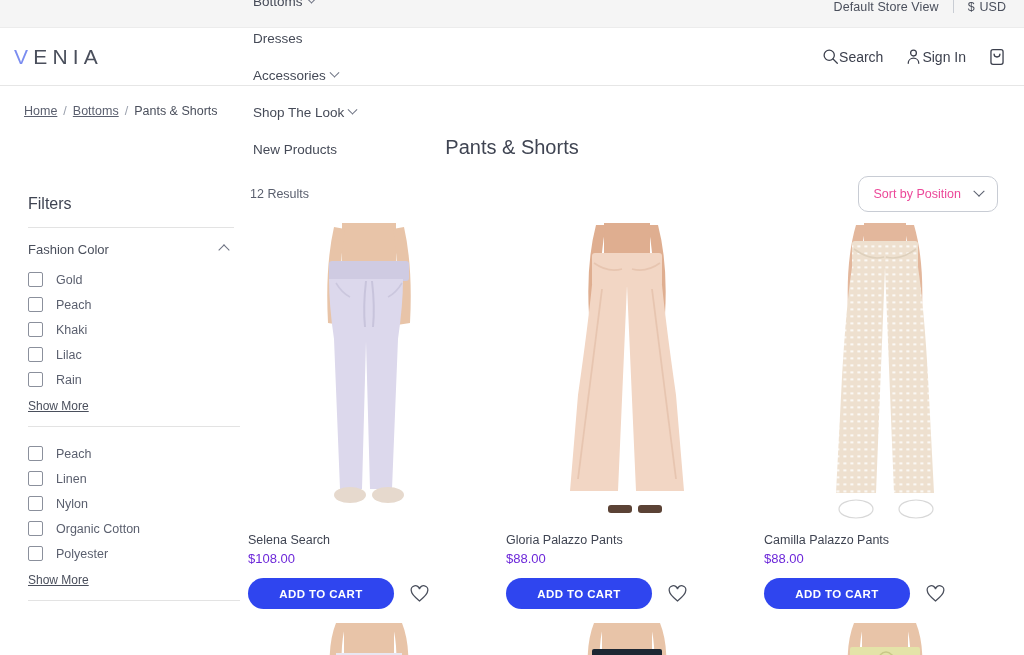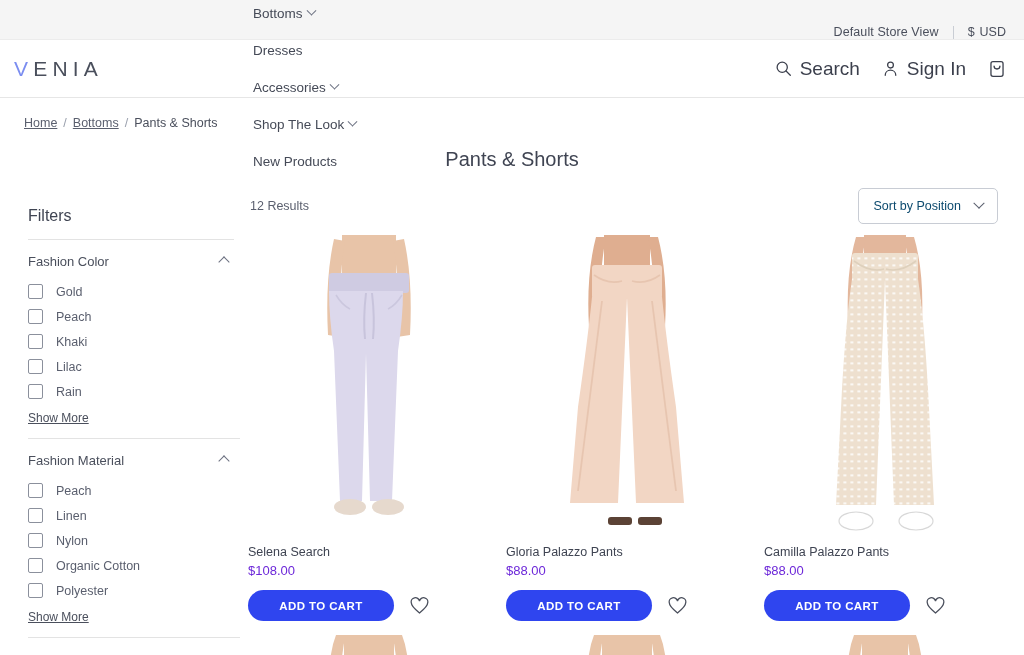--- a/index.html
+++ b/index.html
@@ -6,25 +6,25 @@
   html, body {
     width: 1024px; height: 655px;
     overflow: hidden;
     background: #ffffff;
     font-family: "Liberation Sans", sans-serif;
     color: #3b3f4c;
   }
 
   
   .topbar {
-    height: 40px;
+    height: 28px;
     background: #f5f5f5;
     border-bottom: 1px solid #ececec;
     display: flex;
-    align-items: flex-end;
+    align-items: flex-start;
     justify-content: flex-end;
     padding-right: 18px;
     font-size: 12.5px;
     color: #4a4f5c;
   }
   .topbar .store { letter-spacing: .1px; }
   .topbar .divider {
     width: 1px; height: 13px; background: #c9cdd4;
     margin: 0 14px;
   }
@@ -71,22 +71,22 @@
     transform: rotate(45deg) translate(-2px,-2px);
   }
 
   .header-right {
     margin-left: auto;
     display: flex;
     align-items: center;
     gap: 22px;
   }
   .hr-item {
-    display: flex; align-items: center; gap: 8px;
-    font-size: 19px; color: #3b3f4c; cursor: pointer;
+    display: flex; align-items: center; gap: 0;
+    font-size: 14px; color: #3b3f4c; cursor: pointer;
   }
   .hr-item svg { display: block; }
 
   
   .breadcrumb {
     display: flex; align-items: center; gap: 6px;
     padding: 18px 0 0 24px;
     font-size: 12.5px;
     color: #5a5f6e;
   }
@@ -162,24 +162,24 @@
   
   .main { flex: 1; min-width: 0; padding-left: 8px; }
   .toolbar {
     display: flex; align-items: center; justify-content: space-between;
     padding: 0 8px 0 0;
     height: 46px;
   }
   .results { font-size: 12.5px; color: #5a5f6e; padding-left: 2px; }
   .sort {
     border: 1px solid #c8ccd4;
-    border-radius: 5px;
+    border-radius: 10px;
     padding: 10px 14px;
     display: flex; align-items: center; gap: 14px;
-    font-size: 12.5px; color: #0c4a6e;
+    font-size: 12.5px; color: #ec4899;
     background: #fff;
     cursor: pointer;
   }
   .sort .chev { border-color: #5a5f6e; width: 8px; height: 8px; border-width: 1.6px; }
 
   .grid {
     display: grid;
     grid-template-columns: repeat(3, 1fr);
     column-gap: 16px;
     row-gap: 14px;
@@ -319,24 +319,20 @@
         <span>Lilac</span>
       </div>
       <div class="opt">
         <span class="cb"></span>
         <span>Rain</span>
       </div>
       <span class="show-more">Show More</span>
     </div>
 
     <div class="filter-group">
-      <div class="filter-head">
-        <span>Fashion Material</span>
-        <i class="caret-up"></i>
-      </div>
       <div class="opt">
         <span class="cb"></span>
         <span>Peach</span>
       </div>
       <div class="opt">
         <span class="cb"></span>
         <span>Linen</span>
       </div>
       <div class="opt">
         <span class="cb"></span>

